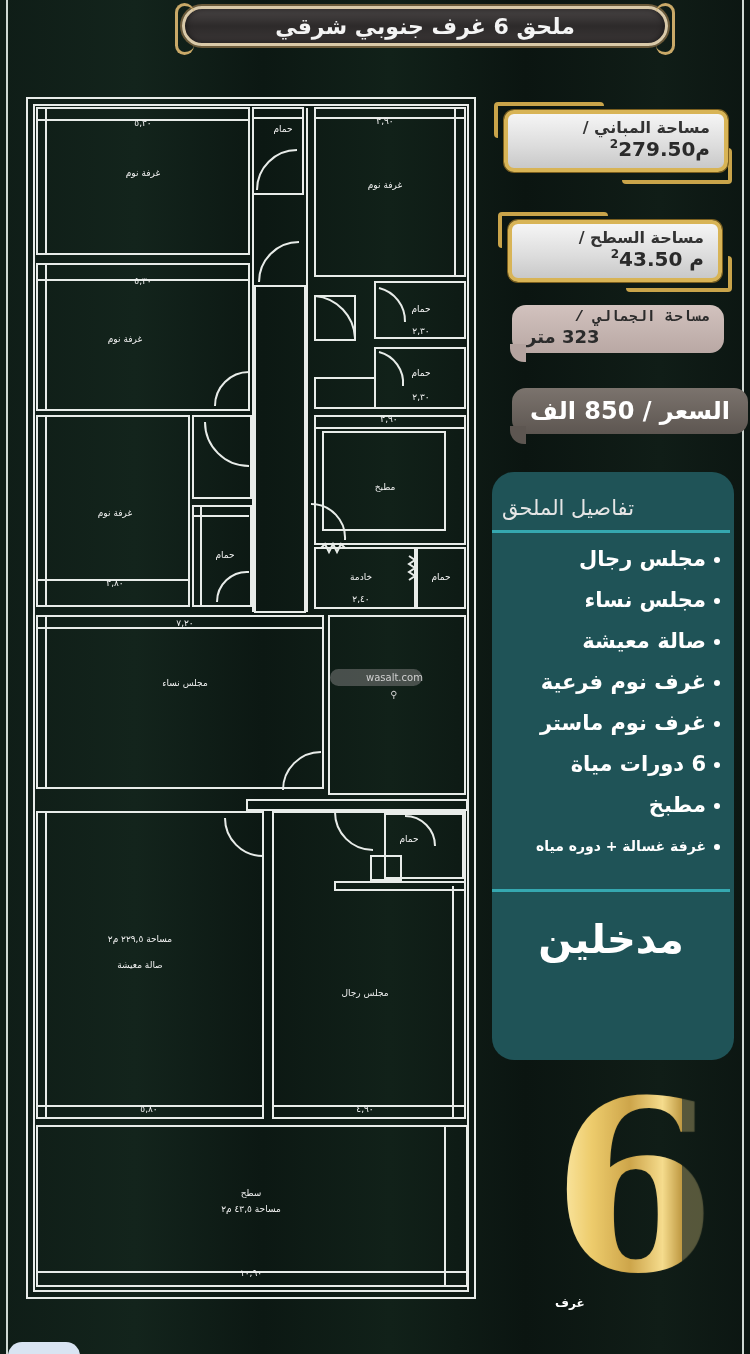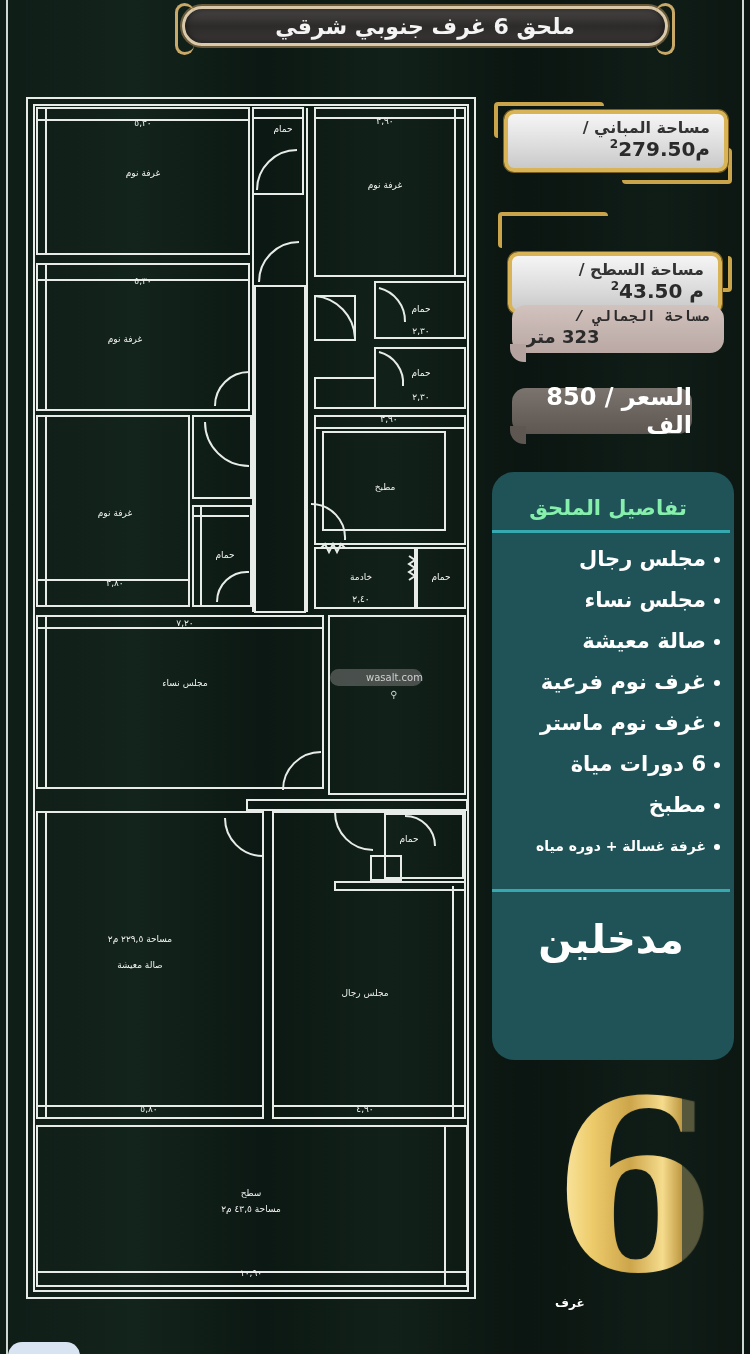--- a/index.html
+++ b/index.html
@@ -67,36 +67,36 @@
       position: absolute; border-radius: 14px; direction: rtl; text-align: right;
     }
     .ribbon.total {
       left: 512px; top: 305px; width: 212px; height: 48px;
       background: linear-gradient(180deg, #d2c2be 0%, #b9a8a4 100%);
       color: #2b2b2b; padding: 2px 14px 0 10px;
     }
     .ribbon.total .lbl { font-size: 15px; font-weight: bold; font-family: Liberation Mono, monospace; }
     .ribbon.total .val { font-size: 18px; font-weight: bold; text-align: left; padding-left: 4px; }
     .ribbon.price {
-      left: 512px; top: 388px; width: 180px; height: 46px;
+      left: 512px; top: 388px; width: 236px; height: 46px;
       background: linear-gradient(180deg, #7b736d 0%, #5d5651 100%);
       color: #fff; display: flex; align-items: center; justify-content: center;
       font-size: 24px; font-weight: bold;
     }
     .ribbon-tail {
       position: absolute; width: 16px; height: 18px; border-radius: 0 0 0 14px;
     }
 
     
     .details {
       position: absolute; left: 492px; top: 472px; width: 242px; height: 588px;
       background: #1f5357; border-radius: 22px; direction: rtl;
       padding: 24px 14px 0 10px;
     }
-    .details h2 { font-size: 21px; font-weight: bold; color: #86efac; text-align: center; padding-right: 6px; }
+    .details h2 { font-size: 21px; font-weight: normal; color: #e5e5e5; text-align: left; padding-right: 6px; }
     .details .sep { height: 3px; background: #35a8b0; margin: 10px -10px 6px -10px; }
     .details ul { list-style: none; }
     .details li { font-size: 21px; font-weight: bold; color: #fff; height: 41px; line-height: 41px; white-space: nowrap; }
     .details li.small { font-size: 14px; }
     .details li .dot { display: inline-block; width: 6px; height: 6px; background: #fff; border-radius: 50%; margin-left: 8px; vertical-align: middle; }
     .details .sep2 { height: 3px; background: #35a8b0; margin: 22px -10px 0 -10px; }
     .details .entrances { text-align: center; font-size: 40px; font-weight: bold; margin-top: 24px; }
 
     
     .big-six {
@@ -258,21 +258,21 @@
   <div class="back" style="left:128px;top:52px;width:110px;height:36px;border-left:none;border-top:none;"></div>
   <div class="front" style="left:10px;top:14px;width:224px;height:62px;">
     <div class="lbl">مساحة المباني /</div>
     <div class="val"><sup>2</sup><span>م</span><span>279.50</span></div>
   </div>
 </div>
 
 <div class="gold-card" style="left:498px;top:208px;width:240px;height:86px;">
   <div class="back" style="left:0;top:4px;width:110px;height:36px;border-right:none;border-bottom:none;"></div>
   <div class="back" style="left:128px;top:48px;width:106px;height:36px;border-left:none;border-top:none;"></div>
-  <div class="front" style="left:10px;top:12px;width:214px;height:62px;margin-top:32px;">
+  <div class="front" style="left:10px;top:12px;width:214px;height:62px;">
     <div class="lbl">مساحة السطح /</div>
     <div class="val"><sup>2</sup><span>م</span> <span>43.50</span></div>
   </div>
 </div>
 
 <div class="ribbon total">
   <div class="lbl">مساحة الجمالي /</div>
   <div class="val">323 متر</div>
 </div>
 <div class="ribbon-tail" style="left:510px;top:344px;background:#b4a39f;"></div>

